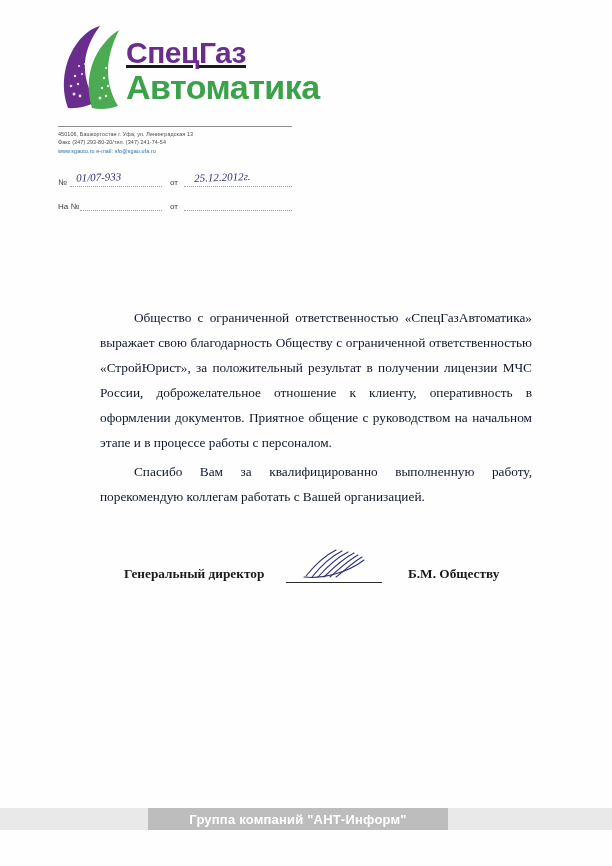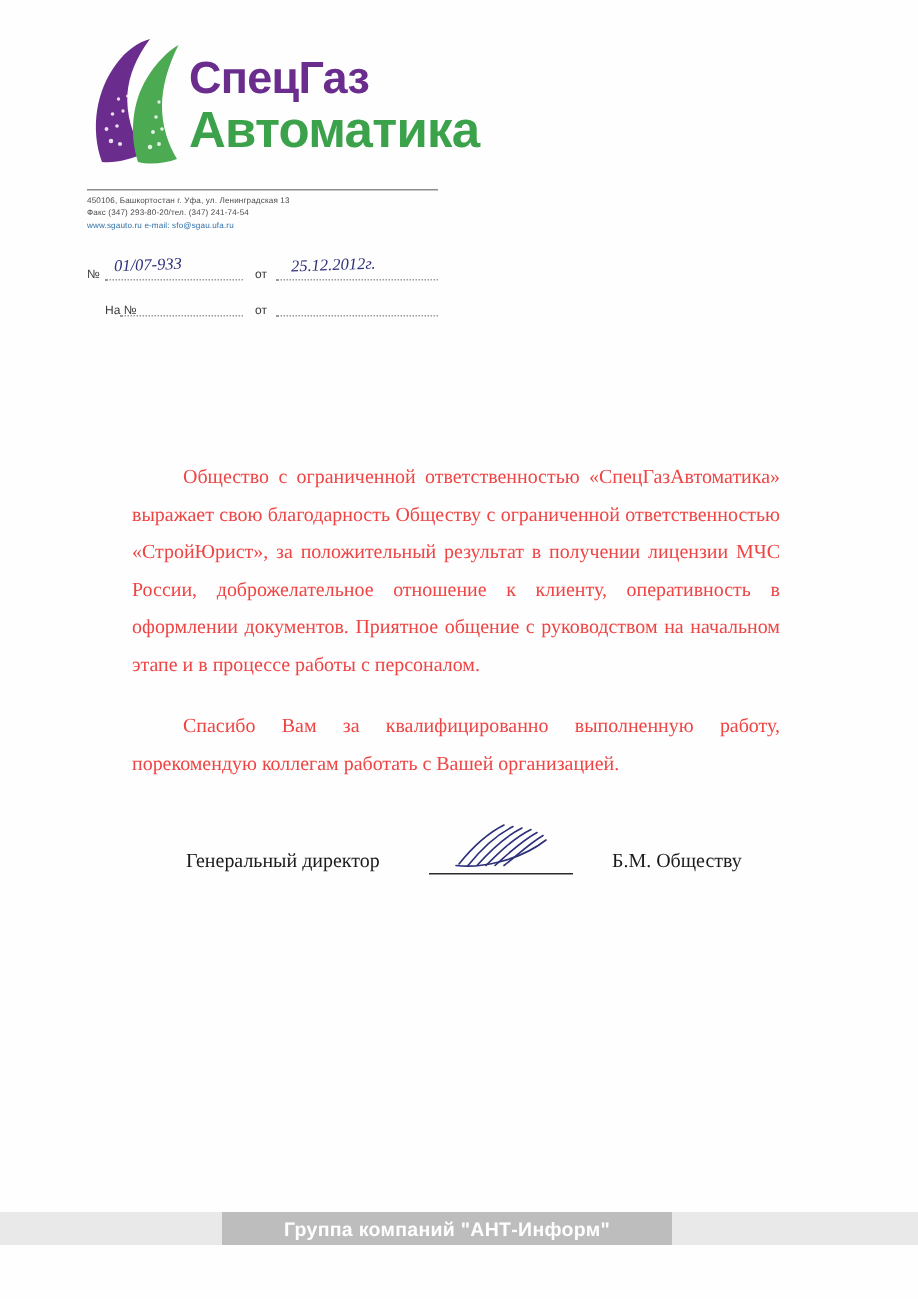--- a/index.html
+++ b/index.html
@@ -43,20 +43,21 @@
   }
   .logo-text {
     padding-top: 14px;
     line-height: 1.0;
   }
   .logo-text .line1 {
     font-family: "Liberation Sans", sans-serif;
     font-weight: bold;
     font-size: 30px;
     letter-spacing: -0.5px;
+    text-decoration: underline;
   }
   .logo-text .line1 .a { color: #6a2d8e; }
   .logo-text .line1 .b { color: #6a2d8e; }
   .logo-text .line2 {
     font-family: "Liberation Sans", sans-serif;
     font-weight: bold;
     font-size: 34px;
     color: #3ba14a;
     letter-spacing: -0.5px;
     margin-top: 2px;
@@ -116,43 +117,44 @@
     font-style: italic;
     font-size: 11px;
     color: #2c2f7a;
     transform: rotate(-2deg);
     white-space: nowrap;
   }
 
   
   .body-text {
     position: absolute;
-    left: 88px;
+    left: 100px;
     top: 305px;
     width: 432px;
     font-size: 13.3px;
     line-height: 25px;
     text-align: justify;
-    color: #ef4444;
+    color: #0f172a;
   }
   .body-text p {
     margin: 0 0 2px 0;
     text-indent: 34px;
   }
   .body-text p.second {
-    margin-top: 16px;
+    margin-top: 4px;
   }
 
   
   .sign-area {
     position: absolute;
     left: 88px;
     top: 558px;
     width: 432px;
     height: 40px;
+    font-weight: bold;
   }
   .sign-title {
     position: absolute;
     left: 36px;
     top: 8px;
     font-size: 13.3px;
   }
   .sign-line {
     position: absolute;
     left: 198px;
@@ -253,21 +255,21 @@
   <div class="ref-area">
     <div class="ref-row">
       <span class="ref-label" style="left:0;">№</span>
       <span class="ref-line" style="left:12px; top:0; width:92px;"></span>
       <span class="hand" style="left:18px; top:-1px;">01/07-933</span>
       <span class="ref-label" style="left:112px;">от</span>
       <span class="ref-line" style="left:126px; top:0; width:108px;"></span>
       <span class="hand" style="left:136px; top:-1px;">25.12.2012г.</span>
     </div>
     <div class="ref-row">
-      <span class="ref-label" style="left:12px;">На №</span>
+      <span class="ref-label" style="left:0;">На №</span>
       <span class="ref-line" style="left:22px; top:0; width:82px;"></span>
       <span class="hand" style="left:30px; top:-1px;"></span>
       <span class="ref-label" style="left:112px;">от</span>
       <span class="ref-line" style="left:126px; top:0; width:108px;"></span>
       <span class="hand" style="left:136px; top:-1px;"></span>
     </div>
   </div>
 
   <div class="body-text">
     <p>Общество с ограниченной ответственностью «СпецГазАвтоматика» выражает свою благодарность Обществу с ограниченной ответственностью «СтройЮрист», за положительный результат в получении лицензии МЧС России, доброжелательное отношение к клиенту, оперативность в оформлении документов. Приятное общение с руководством на начальном этапе и в процессе работы с персоналом.</p>

